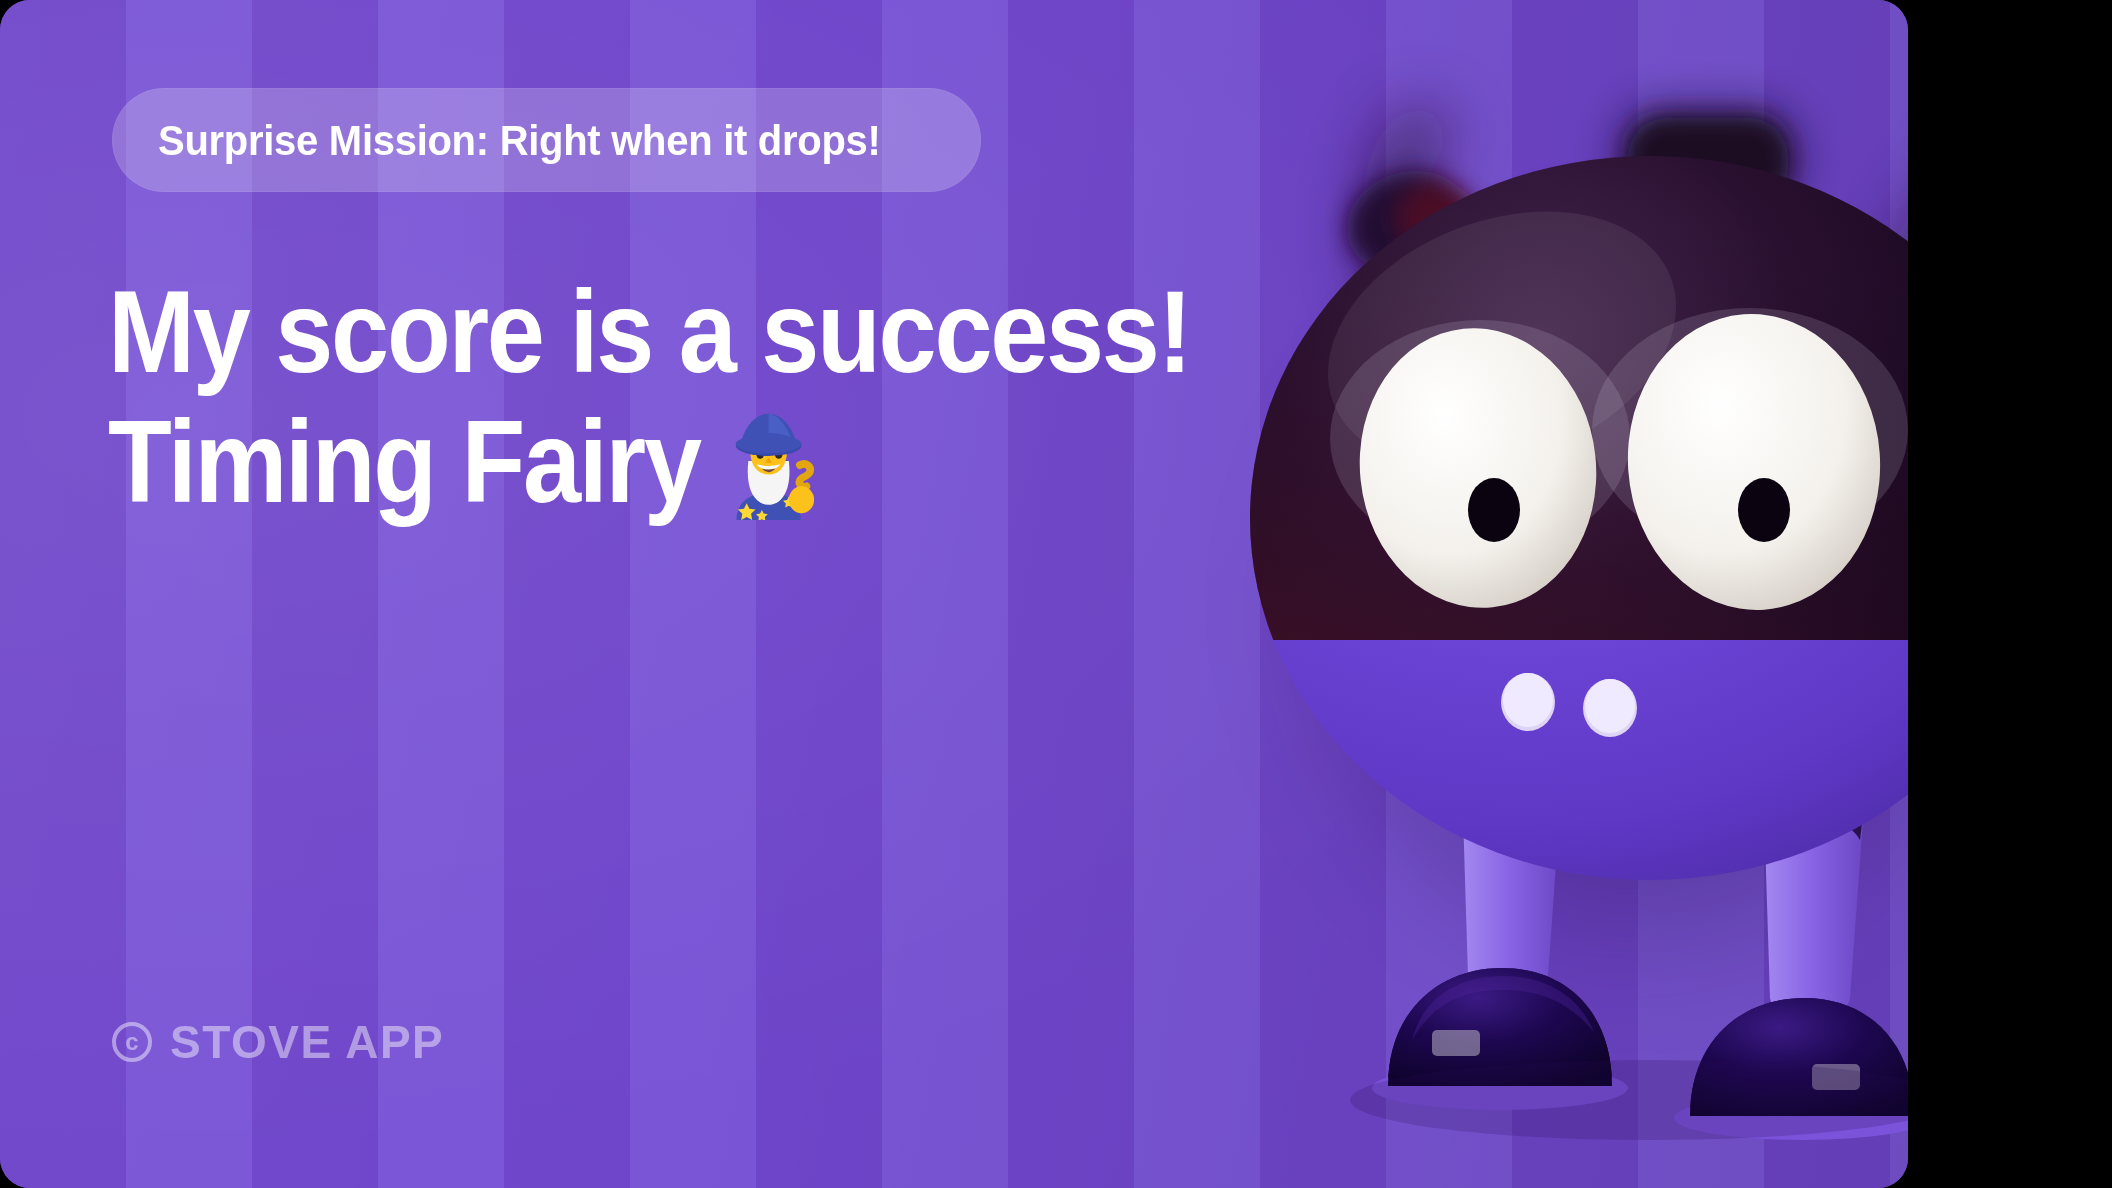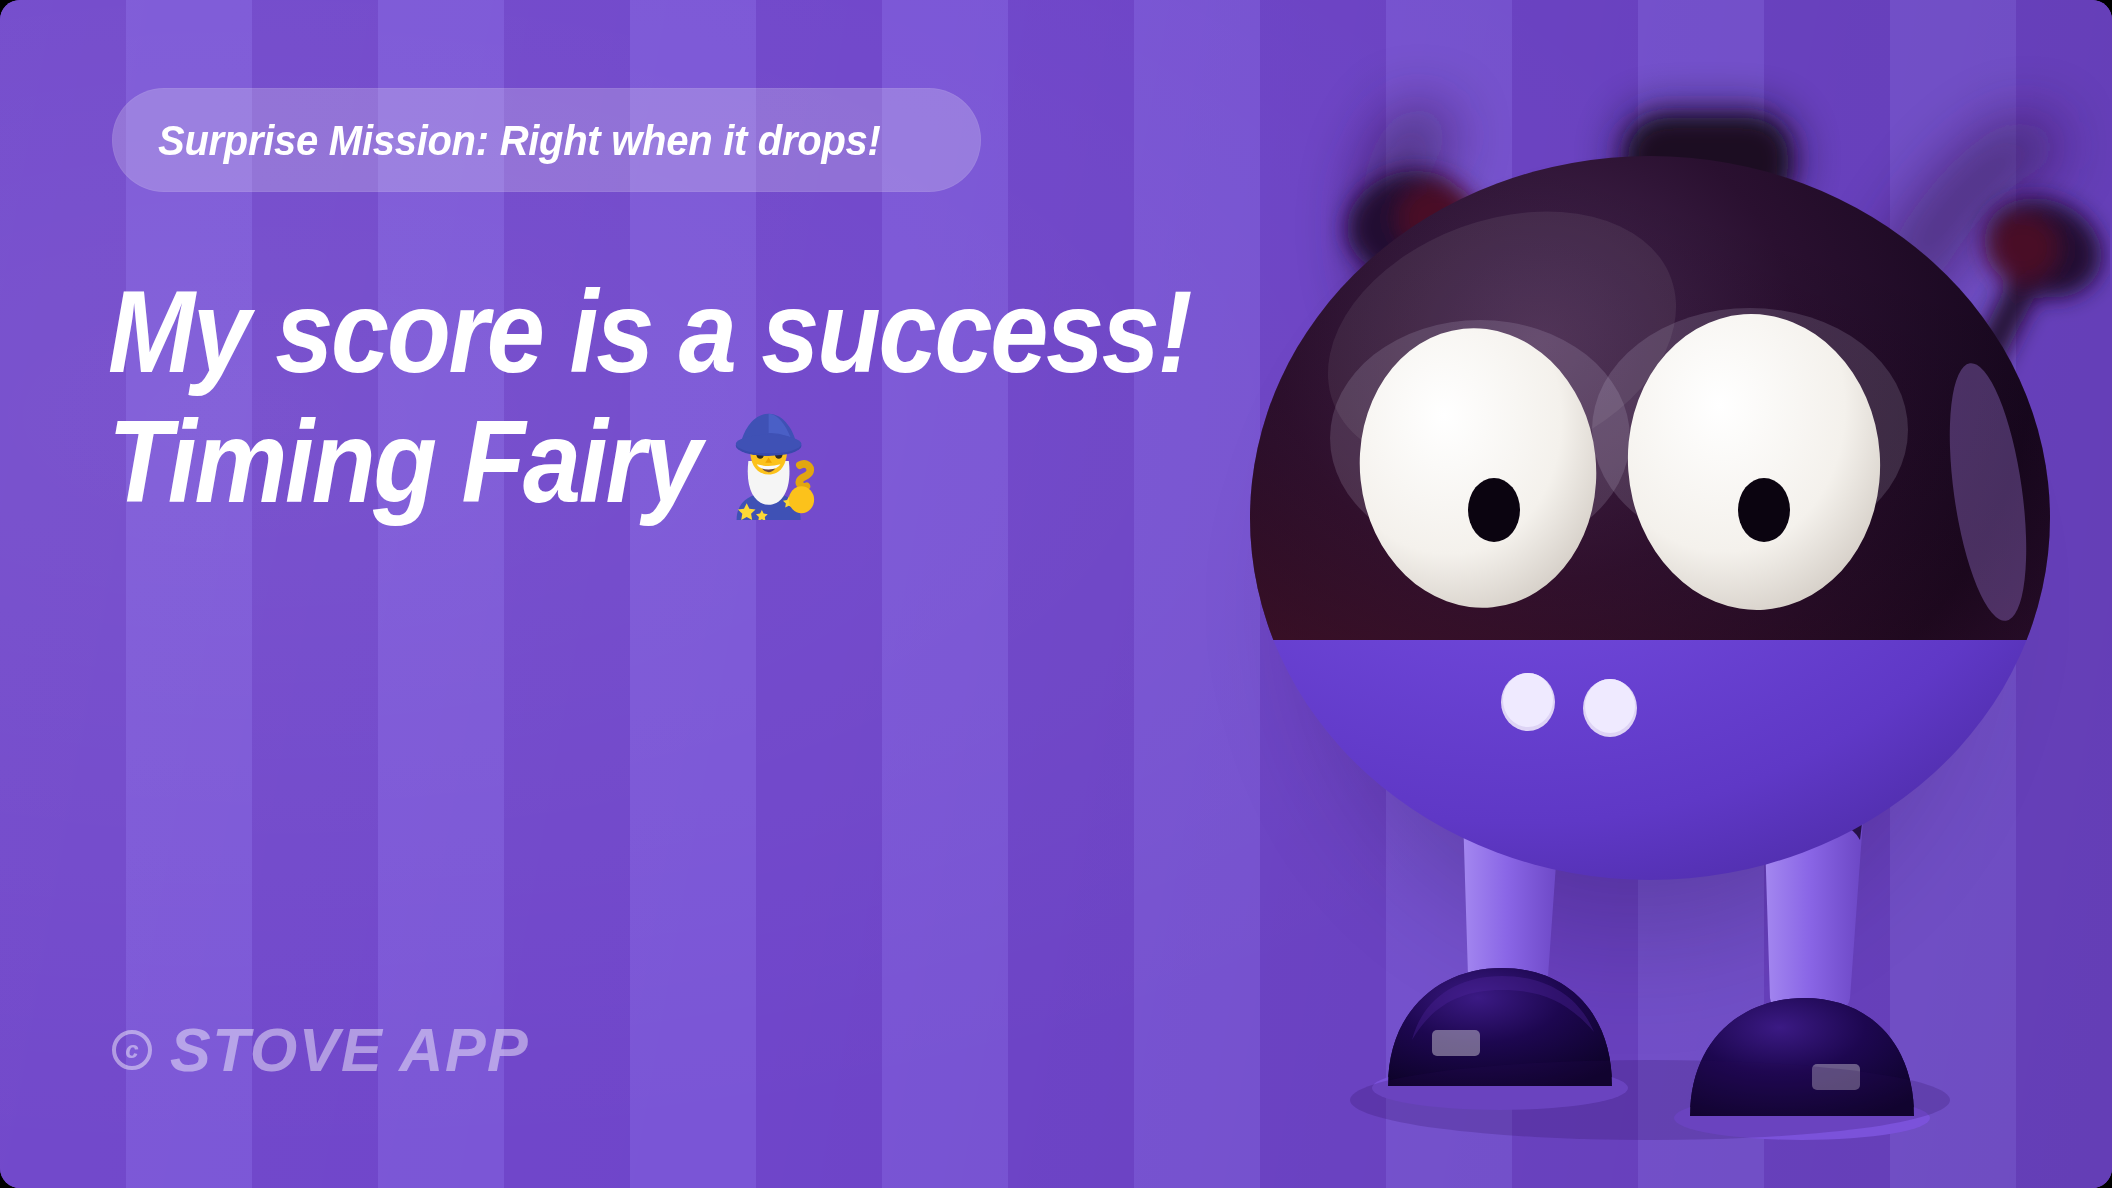--- a/index.html
+++ b/index.html
@@ -1,24 +1,23 @@
 <!DOCTYPE html>
 <html><head>
 <meta charset="utf-8">
 <style>
   html,body{margin:0;padding:0;background:#000;}
   body{width:2112px;height:1188px;overflow:hidden;
        font-family:"Liberation Sans","DejaVu Sans",sans-serif;}
 
   
   #card{
-    position:relative;width:2112px;height:1188px;
-    border-radius:20px;overflow:hidden;
+    position:relative;width:1908px;height:1188px;
+    border-radius:30px;overflow:hidden;
     background:#6d42c8;
-    font-style:italic;
   }
 
   
   #stripes{
     position:absolute;inset:0;
     background:repeating-linear-gradient(
       to right,
       #6f45ca 0px,    #6f45ca 126px,
       #7a55d6 126px,  #7a55d6 252px);
   }
@@ -79,21 +78,21 @@
   }
   #wm-c{
     width:40px;height:40px;border-radius:50%;
     border:4px solid rgba(255,255,255,.45);
     color:rgba(255,255,255,.45);
     font-size:24px;font-weight:700;line-height:32px;text-align:center;
     box-sizing:border-box;
   }
   #wm-text{
     color:rgba(255,255,255,.45);
-    font-size:61px;font-weight:700;letter-spacing:1.5px;
+    font-size:46px;font-weight:700;letter-spacing:1.5px;
   }
 
   
   #mascot{position:absolute;left:1150px;top:40px;width:960px;height:1148px;}
 </style>
 </head>
 <body>
 
 <div id="card">
 

